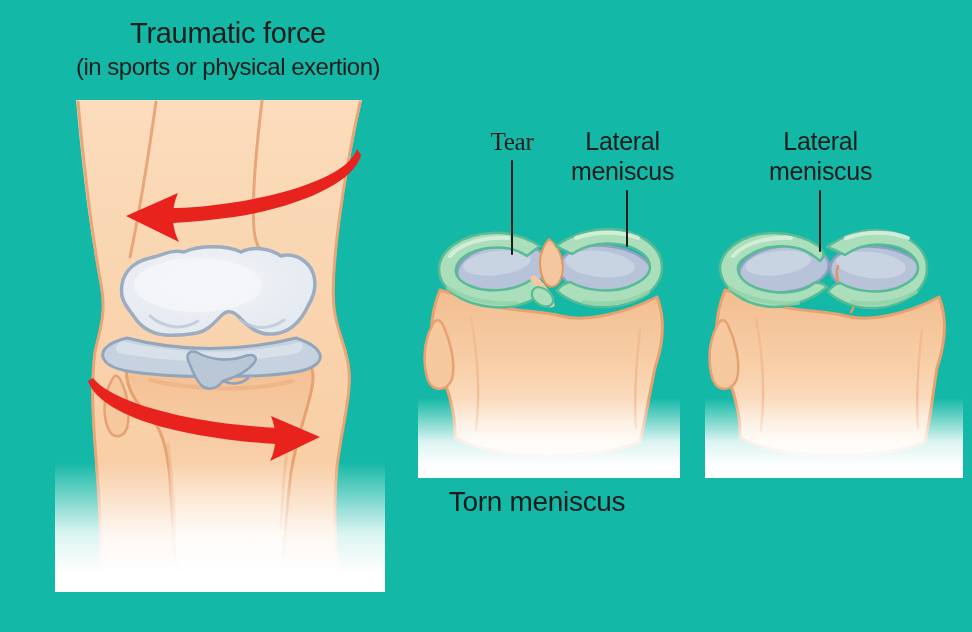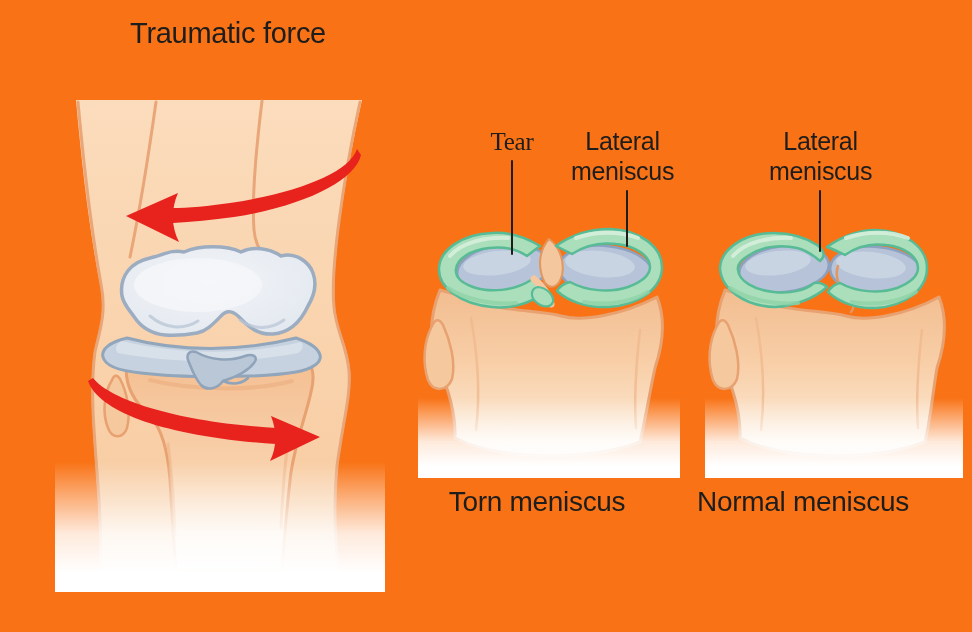--- a/index.html
+++ b/index.html
@@ -1,16 +1,16 @@
 <!DOCTYPE html>
 <html><head>
 <meta charset="utf-8">
 <style>
   html,body{margin:0;padding:0;background:#fff;}
-  .canvas{position:relative;width:972px;height:632px;background:#f97316;overflow:hidden;
+  .canvas{position:relative;width:972px;height:632px;background:#14b8a6;overflow:hidden;
           font-family:"Liberation Sans", sans-serif;color:#1d1d1d;}
   .art{position:absolute;left:0;top:0;}
   .lbl{position:absolute;text-align:center;line-height:1.18;}
   .title{font-size:29px;letter-spacing:-0.3px;}
   .subtitle{font-size:24px;letter-spacing:-0.5px;display:block;margin-top:3px;}
   .callout{font-size:25px;letter-spacing:-0.3px;}
   .caption{font-size:28px;letter-spacing:-0.3px;}
 </style>
 </head>
 <body>
@@ -168,24 +168,24 @@
            C839,252 833,249 827,247 Z"></path>
       <path fill="none" stroke="#d6f0dd" stroke-width="4" opacity="0.9" d="M846,238 C866,231 890,231 908,238"></path>
       <path fill="none" stroke="#8fd2a8" stroke-width="4" opacity="0.8" d="M852,302 C876,306 900,302 916,292"></path>
       <rect x="705" y="398" width="258" height="80" fill="url(#fadeG)"></rect>
       <path stroke="#1d1d1d" stroke-width="2" d="M820,191 L820,251"></path>
     </g>
   </svg>
 
   <div class="lbl" style="left:48px;top:16px;width:360px;">
     <span class="title">Traumatic force</span>
+    <span class="subtitle">(in sports or physical exertion)</span>
   </div>
 
   <div class="lbl callout" style="left:470px;top:127px;width:84px;font-family:Liberation Serif, serif;">Tear</div>
 
   <div class="lbl callout" style="left:565px;top:127px;width:115px;">Lateral meniscus</div>
 
   <div class="lbl callout" style="left:763px;top:127px;width:115px;">Lateral meniscus</div>
 
   <div class="lbl caption" style="left:427px;top:485px;width:220px;">Torn meniscus</div>
 
-  <div class="lbl caption" style="left:678px;top:485px;width:250px;">Normal meniscus</div>
 </div>
 
 </body></html>

